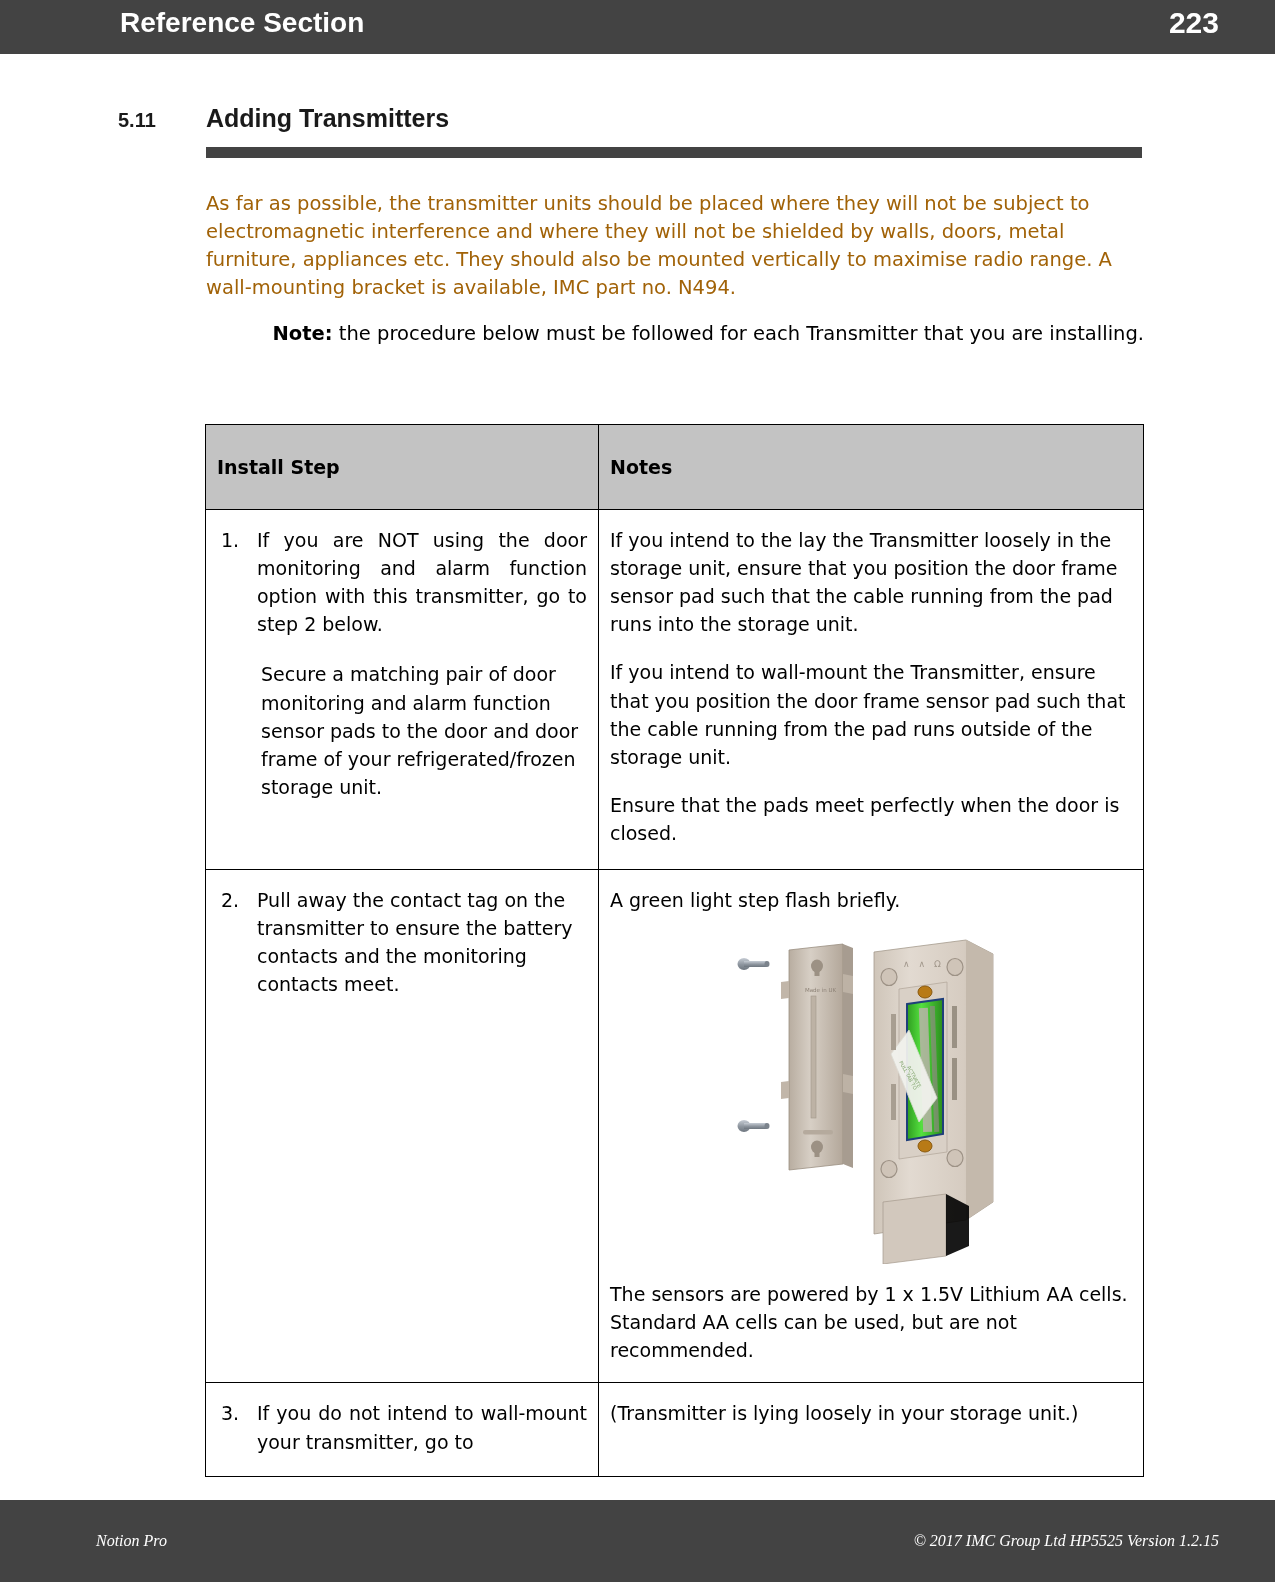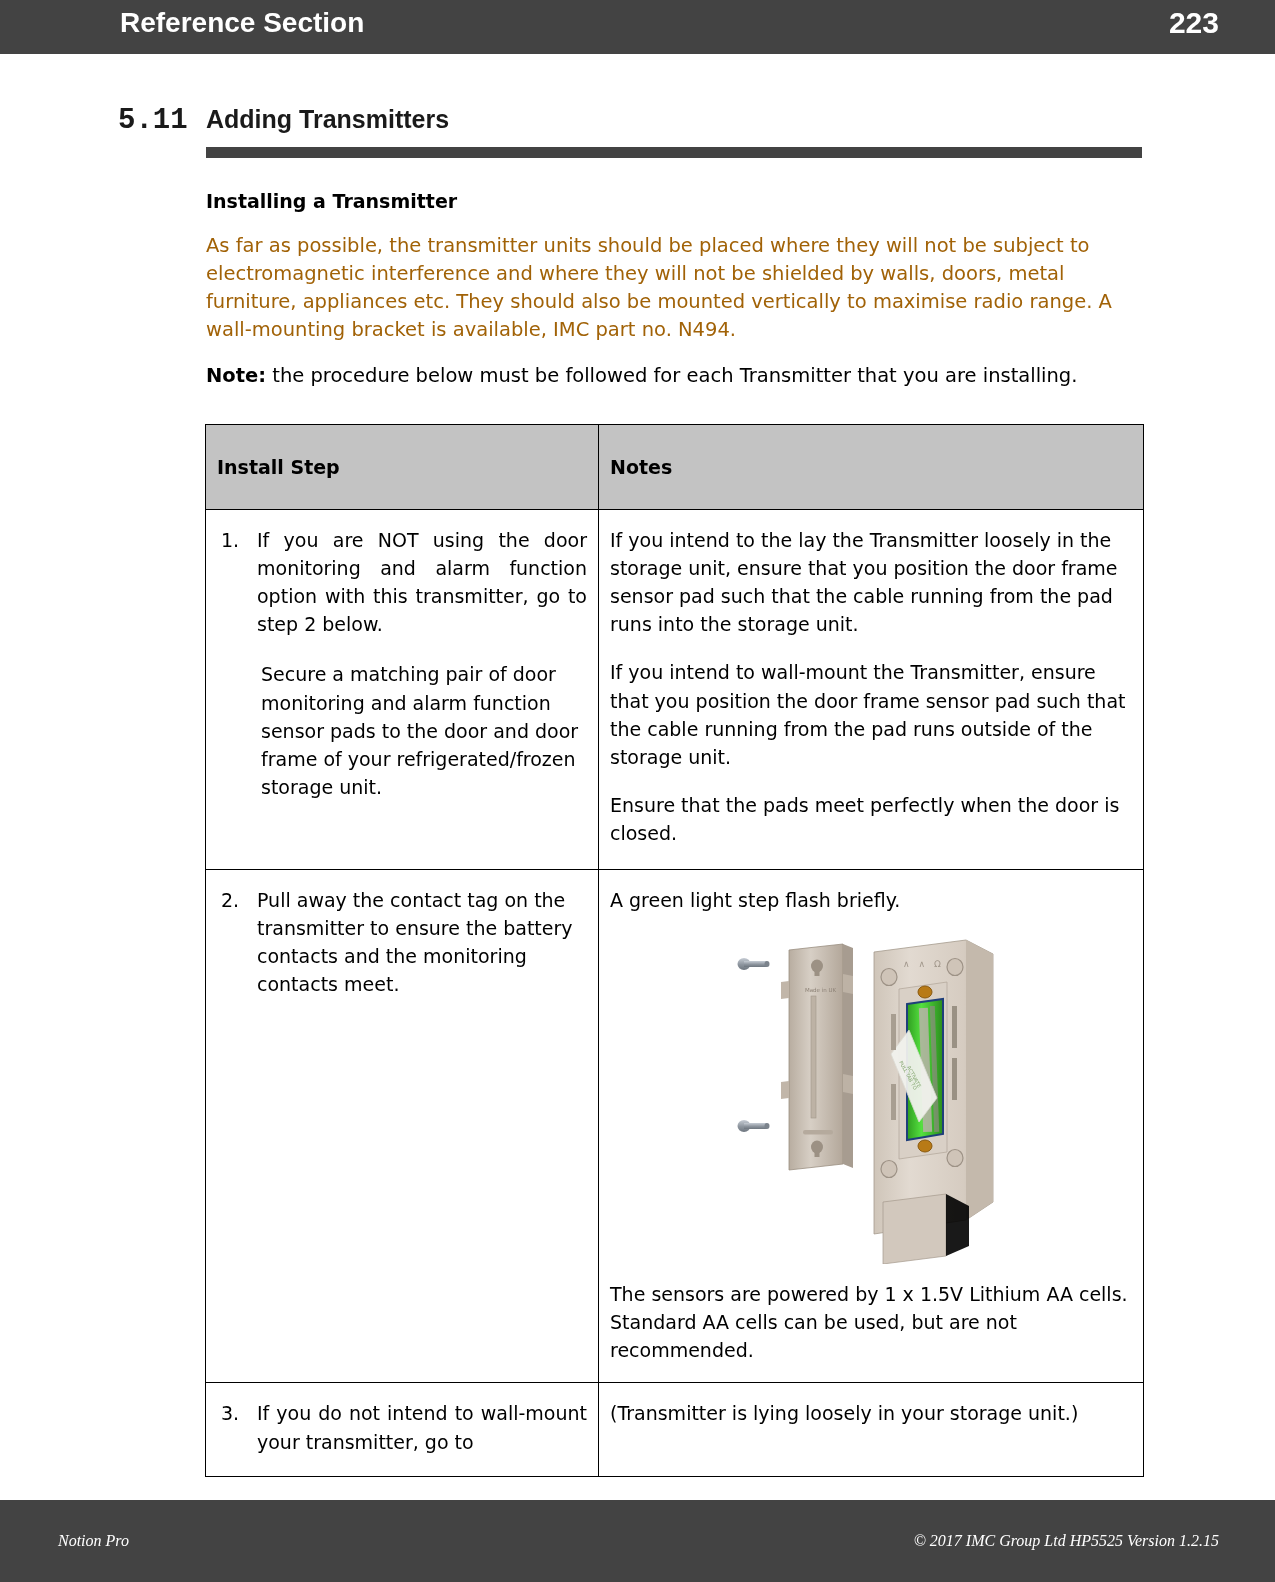--- a/index.html
+++ b/index.html
@@ -42,22 +42,22 @@
   
   .section-head {
     position: absolute;
     top: 104px;
     left: 118px;
     width: 1030px;
     display: flex;
     align-items: baseline;
   }
   .section-num {
-    font-family: Liberation Mono, monospace;
-    font-size: 29px;
+    font-family: Liberation Sans, sans-serif;
+    font-size: 20px;
     font-weight: bold;
     color: #1a1a1a;
     width: 88px;
     flex: 0 0 88px;
   }
   .section-title {
     font-family: "Liberation Sans", sans-serif;
     font-size: 25px;
     font-weight: bold;
     color: #1a1a1a;
@@ -91,20 +91,21 @@
     line-height: 1.44;
     color: #a16207;
     margin: 0 0 18px 0;
   }
   p.note-para {
     font-family: "DejaVu Sans", sans-serif;
     font-size: 19.5px;
     line-height: 1.44;
     color: #000;
     margin: 14px 0 0 0;
+    text-align: right;
   }
   .note-label { font-weight: bold; }
 
   
   .install-table {
     position: absolute;
     top: 424px;
     left: 205px;
     width: 938px;
     border-collapse: collapse;
@@ -174,21 +175,21 @@
   
   .page-footer {
     position: absolute;
     bottom: 0; left: 0;
     width: 1275px;
     height: 82px;
     background: #434343;
     display: flex;
     align-items: center;
     justify-content: space-between;
-    padding: 0 56px 0 58px;
+    padding: 0 56px 0 96px;
   }
   .footer-left {
     color: #ffffff;
     font-family: "Liberation Serif", serif;
     font-style: italic;
     font-size: 16px;
   }
   .footer-right {
     color: #ffffff;
     font-family: "Liberation Serif", serif;
@@ -204,21 +205,20 @@
   <div class="hdr-pageno">223</div>
 </div>
 
 <div class="section-head">
   <span class="section-num">5.11</span>
   <span class="section-title">Adding Transmitters</span>
 </div>
 <div class="section-rule"></div>
 
 <div class="content">
-  <div class="sub-head">Installing a Transmitter</div>
   <p class="body-para">As far as possible, the transmitter units should be placed where they will not be subject to electromagnetic interference and where they will not be shielded by walls, doors, metal furniture, appliances etc. They should also be mounted vertically to maximise radio range. A wall-mounting bracket is available, IMC part no. N494.</p>
   <p class="note-para"><span class="note-label">Note:</span><span> the procedure below must be followed for each Transmitter that you are installing.</span></p>
 </div>
 
 <table class="install-table">
   <colgroup>
     <col class="c-step">
     <col class="c-notes">
   </colgroup>
   <thead>

